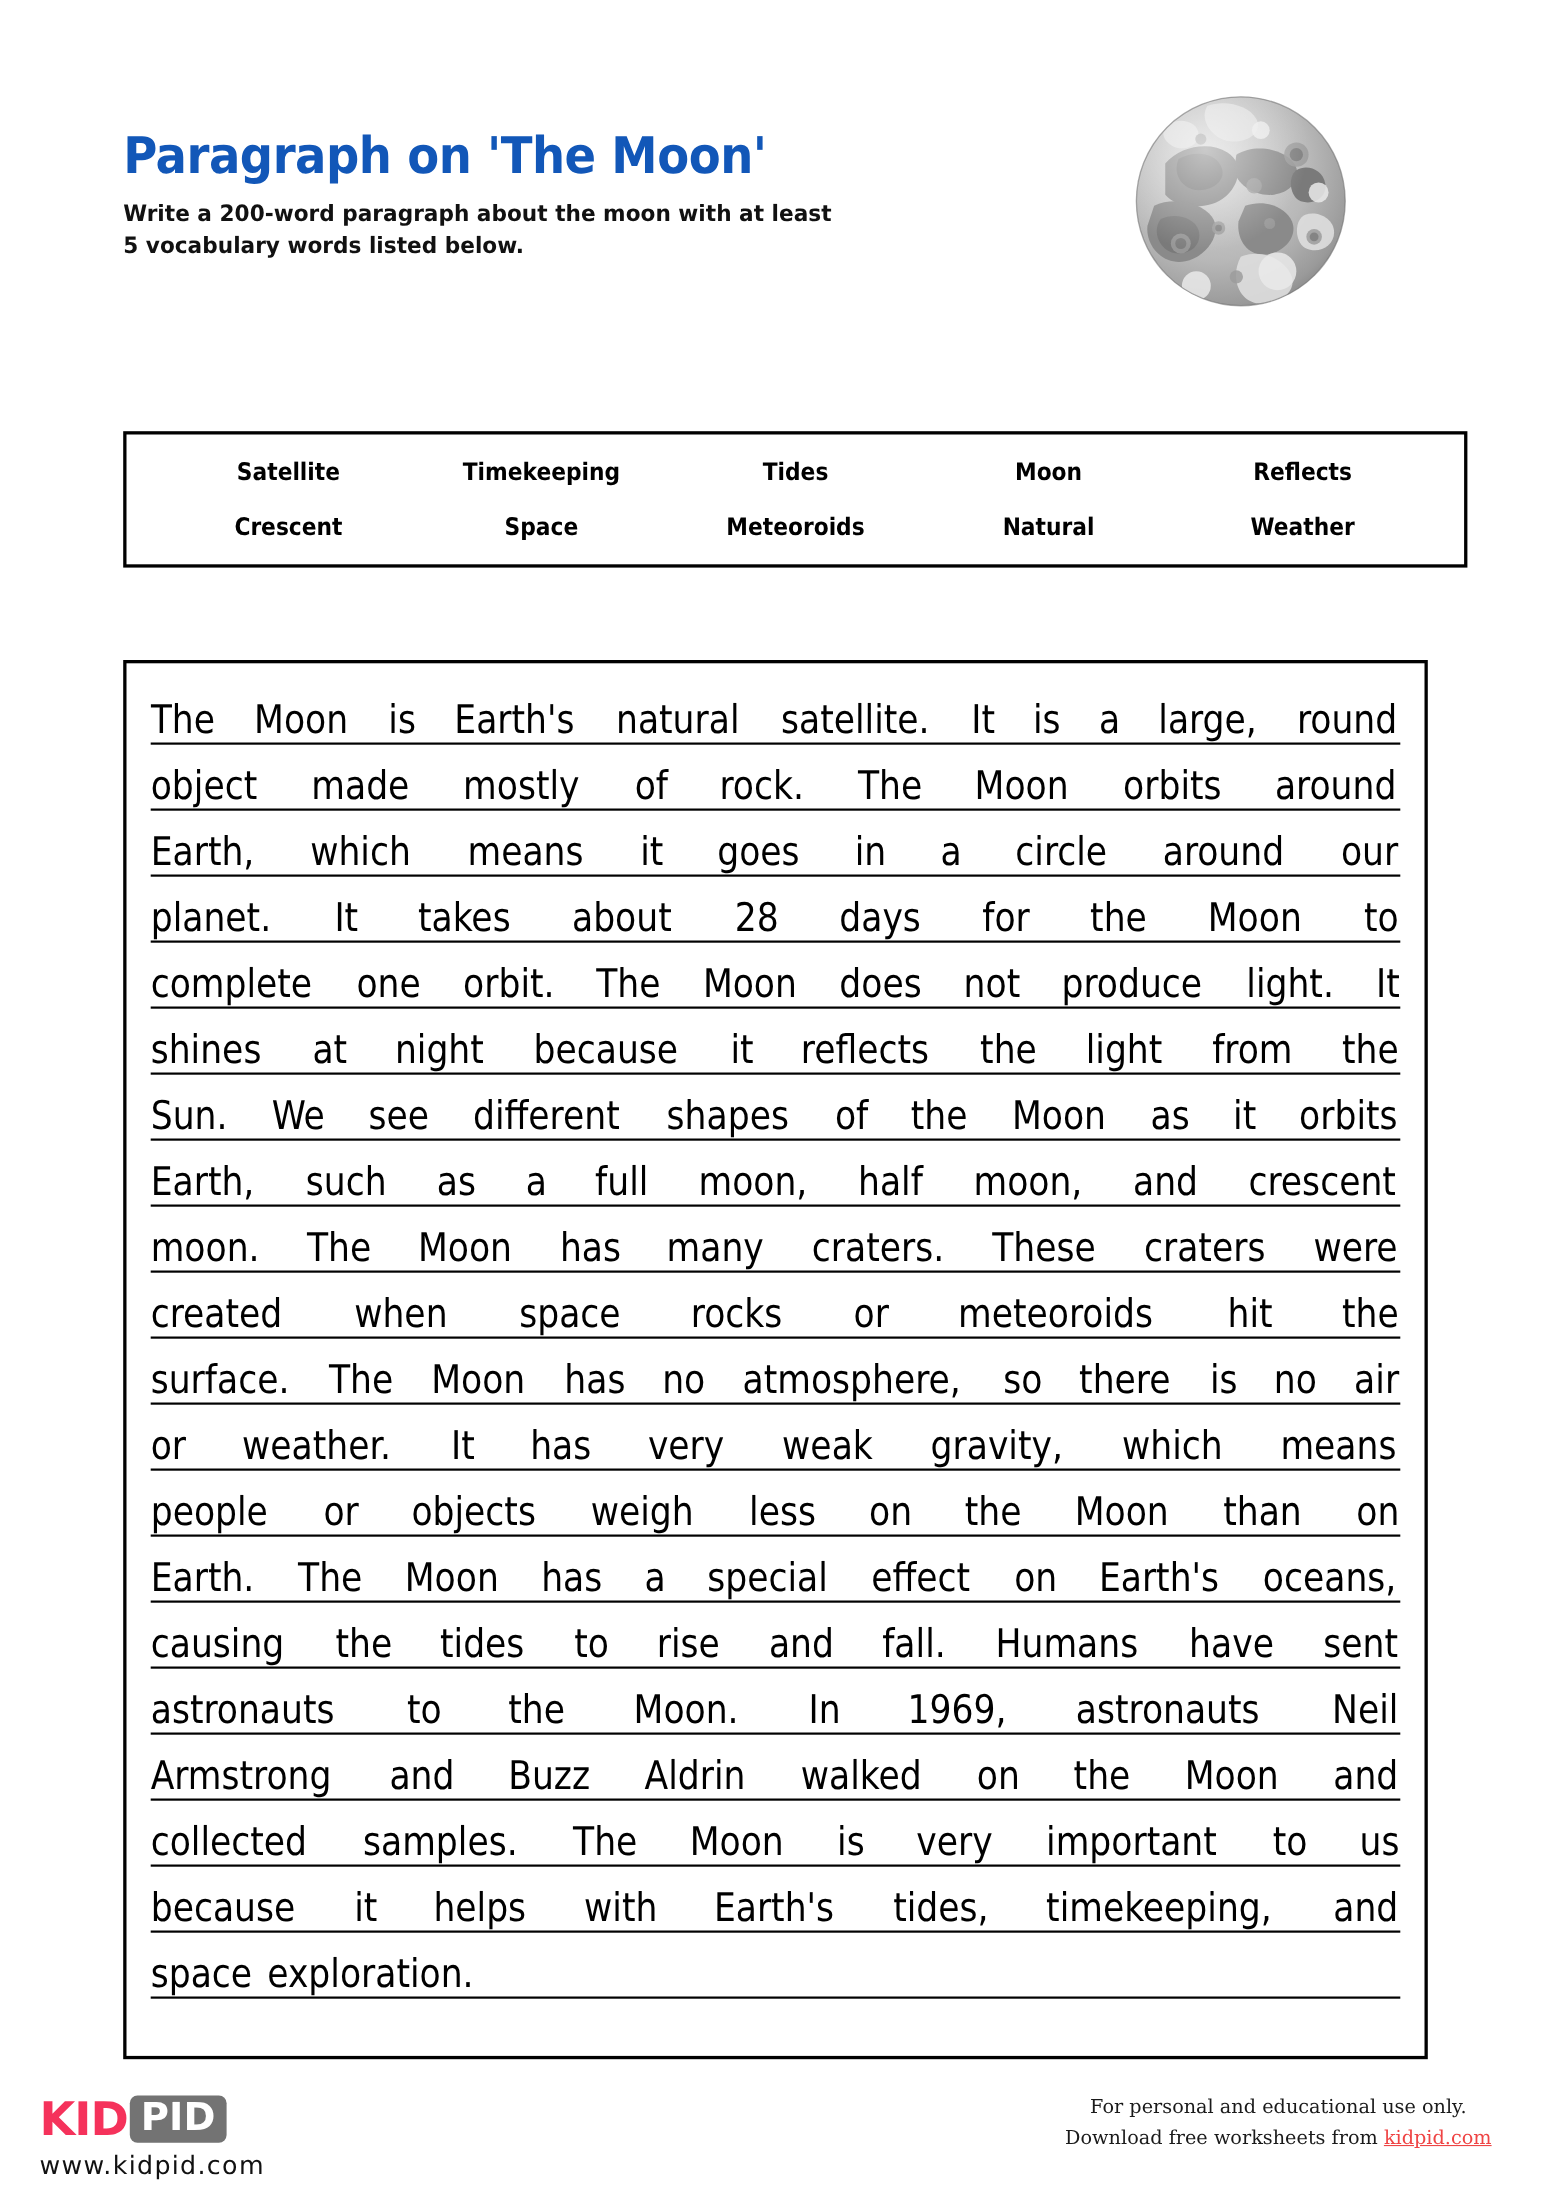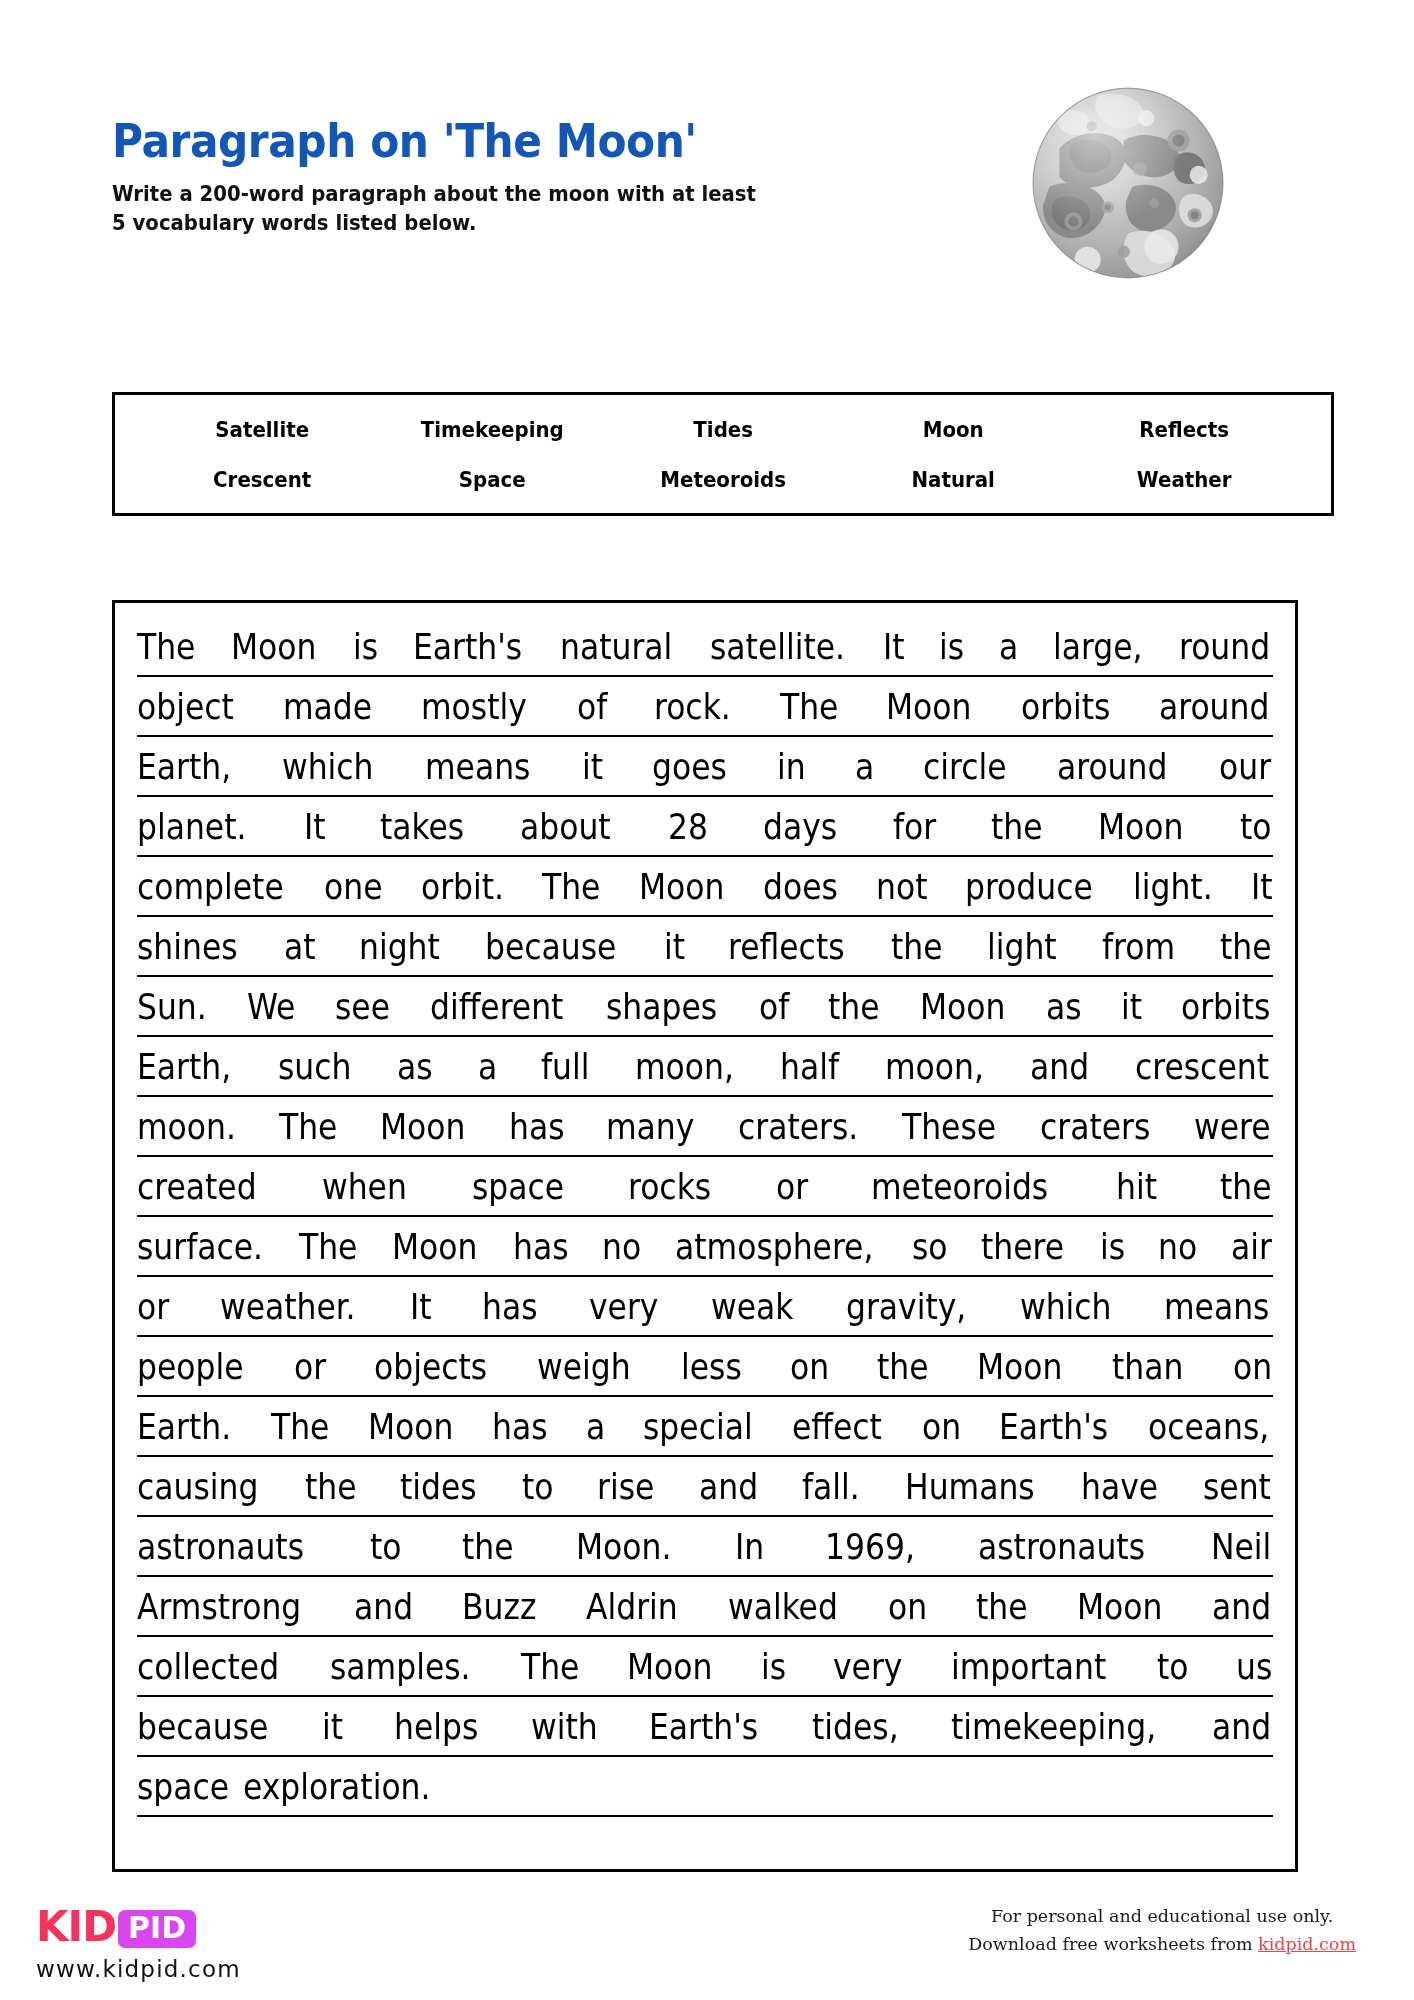--- a/index.html
+++ b/index.html
@@ -100,21 +100,21 @@
     top: 600px;
     width: 1186px;
     height: 1272px;
     border: 3px solid #000000;
     box-sizing: border-box;
     padding: 14px 22px 10px 22px;
     overflow: hidden;
   }
   .para-line {
     display: flex;
-    align-items: center;
+    align-items: flex-end;
     width: 100%;
     height: 60px;
     border-bottom: 2.5px solid #000000;
     box-sizing: border-box;
     font-family: "DejaVu Sans Condensed", "DejaVu Sans", sans-serif;
     font-size: 36px;
     font-weight: 400;
     color: #000000;
     letter-spacing: 0px;
     white-space: nowrap;
@@ -148,24 +148,24 @@
   .logo-kid {
     font-family: "DejaVu Sans", sans-serif;
     font-size: 42px;
     font-weight: 700;
     color: #f5325b;
     letter-spacing: -1px;
     line-height: 1;
   }
   .logo-pid {
     font-family: "DejaVu Sans", sans-serif;
-    font-size: 30px;
+    font-size: 35px;
     font-weight: 700;
     color: #ffffff;
-    background: #d946ef;
+    background: #737373;
     border-radius: 7px;
     padding: 3px 10px 5px 10px;
     line-height: 1;
     letter-spacing: 0px;
     margin-left: 2px;
   }
   .logo-url {
     font-family: "DejaVu Sans", sans-serif;
     font-size: 23px;
     font-weight: 400;

